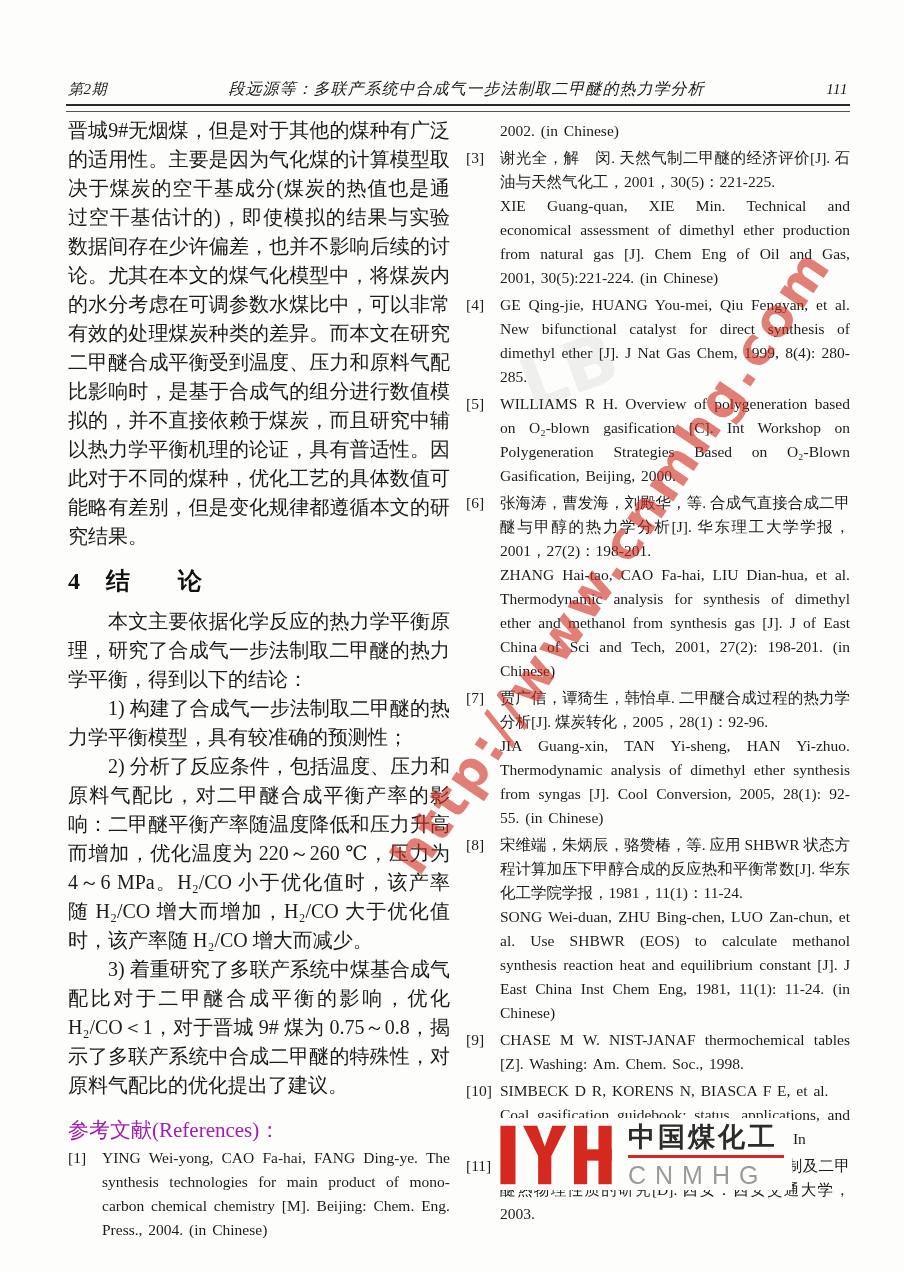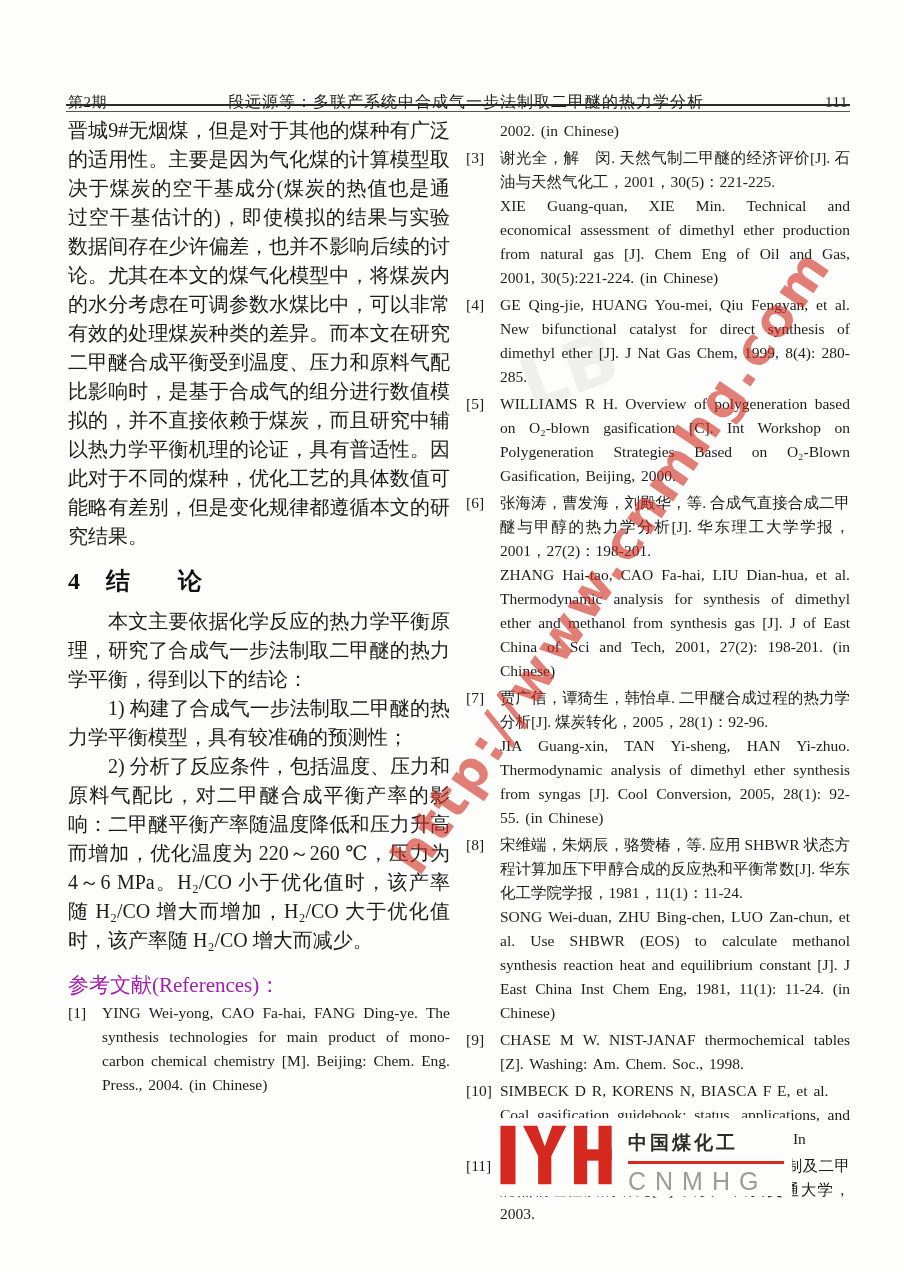--- a/index.html
+++ b/index.html
@@ -2,23 +2,23 @@
 <html lang="zh"><head>
 <meta charset="utf-8">
 <style>
   html,body{margin:0;padding:0;}
   body{
     width:904px;height:1272px;position:relative;overflow:hidden;
     background:#fdfdfb;color:#1c1c1c;
     font-family:"Liberation Serif","DejaVu Serif",serif;
   }
   .page-header{
-    position:absolute;left:68px;right:56px;top:92px;
+    position:absolute;left:68px;right:56px;top:79px;
     display:flex;align-items:baseline;justify-content:space-between;
-    font-size:15px;letter-spacing:.5px;
+    font-size:15px;letter-spacing:.5px;font-style:italic;
   }
   .page-header .running-title{font-size:16px;letter-spacing:1px;}
   .header-rule{
     position:absolute;left:66px;right:54px;top:104px;height:5px;
     border-top:2.5px solid #2a2a2a;border-bottom:1px solid #555;
   }
   .col{position:absolute;top:116px;}
   .col.left{left:68px;width:382px;}
   .col.right{left:466px;width:384px;}
   p.body{
@@ -54,22 +54,22 @@
     transform:rotate(-20deg);font-family:"DejaVu Sans",sans-serif;
     font-size:70px;font-weight:bold;color:rgba(120,120,120,0.10);
     pointer-events:none;
   }
   .logo{
     position:absolute;left:494px;top:1118px;z-index:10;
     display:flex;align-items:flex-start;gap:12px;
     background:#fdfdfb;padding:4px 8px 2px 4px;
   }
   .logo .logo-cn{
-    font-size:19px;line-height:30px;color:#2b2b2b;font-weight:600;
-    letter-spacing:3px;font-family:"Liberation Sans","DejaVu Sans",sans-serif;margin-top:6px;
+    font-size:27px;line-height:30px;color:#2b2b2b;font-weight:600;
+    letter-spacing:3px;font-family:"Liberation Sans","DejaVu Sans",sans-serif;
   }
   .logo .logo-underline{height:3px;background:#d5281e;margin-top:3px;width:156px;}
   .logo .logo-en{
     margin-top:4px;font-size:25px;line-height:26px;color:#9b9b9b;
     letter-spacing:9px;font-family:"Liberation Sans","DejaVu Sans",sans-serif;
   }
 </style>
 </head>
 <body>
 
@@ -81,20 +81,21 @@
 <div class="header-rule"></div>
 
 <div class="col left">
   <p class="body">晋城9#无烟煤，但是对于其他的煤种有广泛的适用性。主要是因为气化煤的计算模型取决于煤炭的空干基成分(煤炭的热值也是通过空干基估计的)，即使模拟的结果与实验数据间存在少许偏差，也并不影响后续的讨论。尤其在本文的煤气化模型中，将煤炭内的水分考虑在可调参数水煤比中，可以非常有效的处理煤炭种类的差异。而本文在研究二甲醚合成平衡受到温度、压力和原料气配比影响时，是基于合成气的组分进行数值模拟的，并不直接依赖于煤炭，而且研究中辅以热力学平衡机理的论证，具有普适性。因此对于不同的煤种，优化工艺的具体数值可能略有差别，但是变化规律都遵循本文的研究结果。</p>
   <h2 class="section">
     <span class="sec-num">4</span><span class="sec-title">结　　论</span>
   </h2>
   <p class="body indent">本文主要依据化学反应的热力学平衡原理，研究了合成气一步法制取二甲醚的热力学平衡，得到以下的结论：</p>
   <p class="body indent">1) 构建了合成气一步法制取二甲醚的热力学平衡模型，具有较准确的预测性；</p>
   <p class="body indent">2) 分析了反应条件，包括温度、压力和原料气配比，对二甲醚合成平衡产率的影响：二甲醚平衡产率随温度降低和压力升高而增加，优化温度为 220～260 ℃，压力为 4～6 MPa。H₂/CO 小于优化值时，该产率随 H₂/CO 增大而增加，H₂/CO 大于优化值时，该产率随 H₂/CO 增大而减少。</p>
+  <p class="body indent">3) 着重研究了多联产系统中煤基合成气配比对于二甲醚合成平衡的影响，优化 H₂/CO＜1，对于晋城 9# 煤为 0.75～0.8，揭示了多联产系统中合成二甲醚的特殊性，对原料气配比的优化提出了建议。</p>
   <h3 class="refs-heading">参考文献(References)：</h3>
   <div id="refs-left">
       <div class="ref">
         <span class="marker">[1]</span>
         <div class="ref-body">
           <p class="en">YING Wei-yong, CAO Fa-hai, FANG Ding-ye. The synthesis technologies for main product of mono-carbon chemical chemistry [M]. Beijing: Chem. Eng. Press., 2004. (in Chinese)</p>
         </div>
       </div>
     </div>
 </div>

